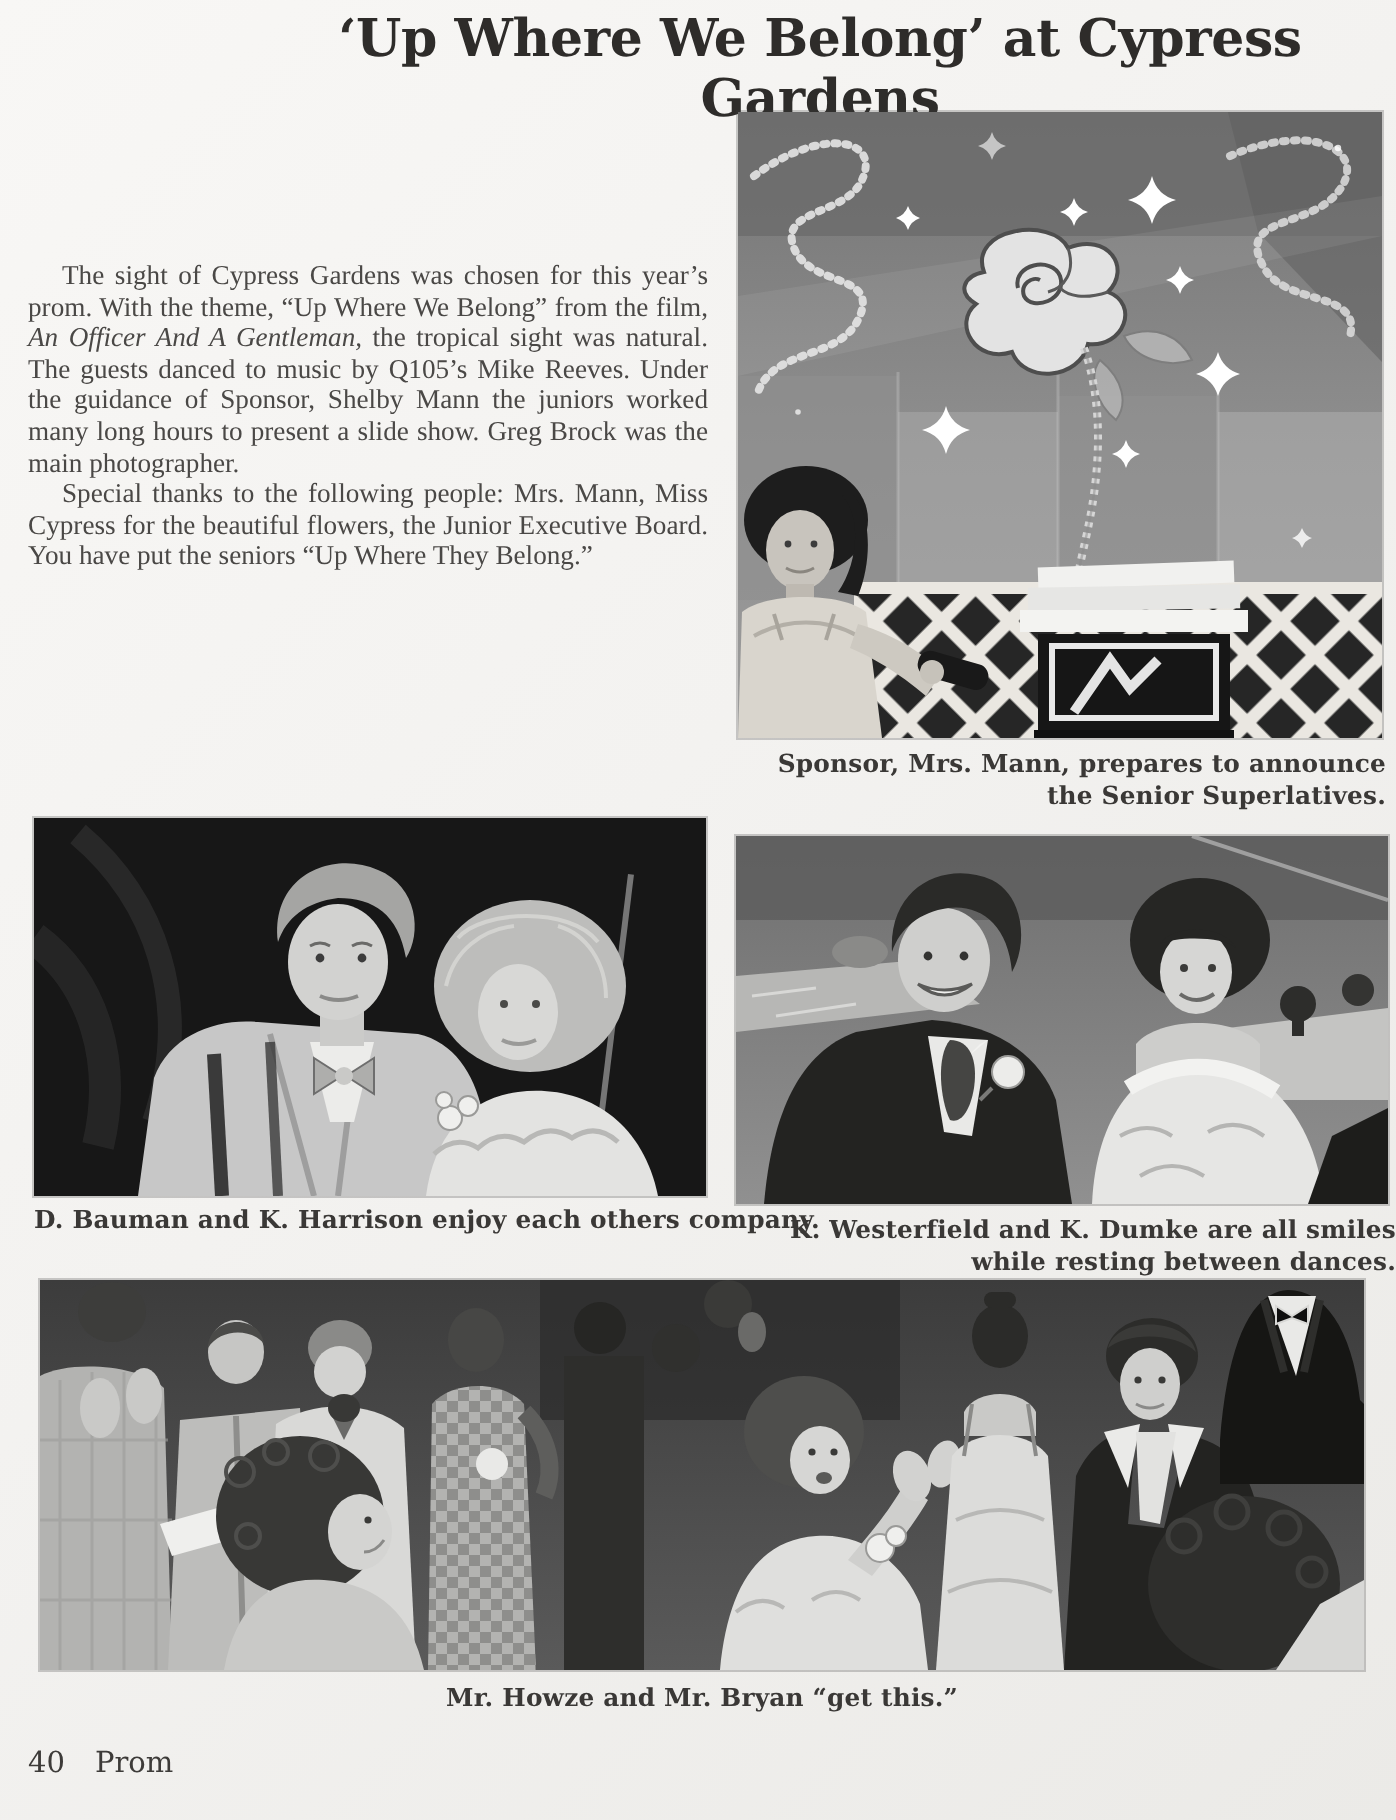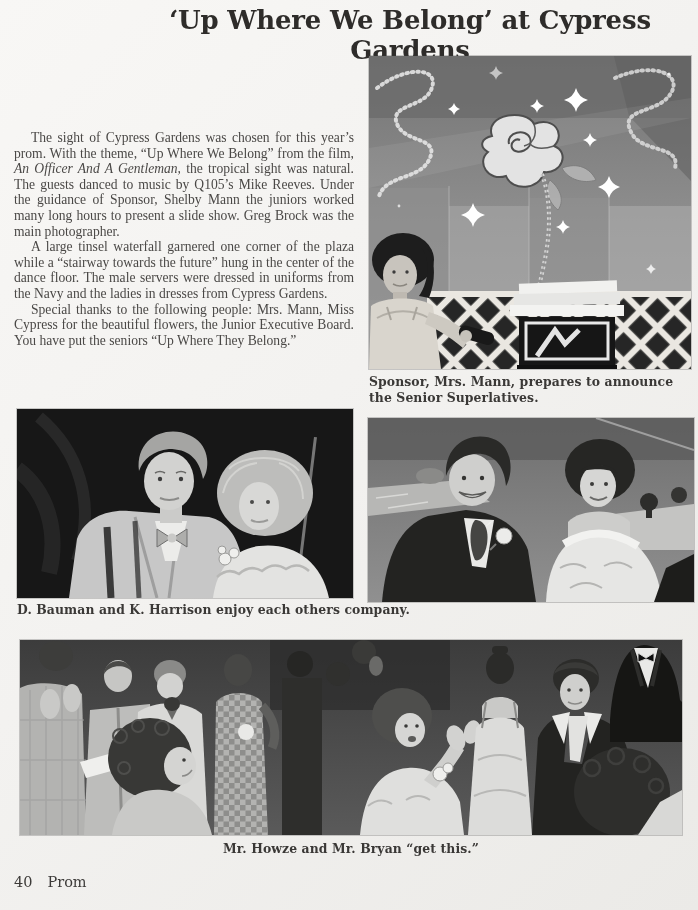--- a/index.html
+++ b/index.html
@@ -15,39 +15,38 @@
   }
   .article{
     position:absolute;left:14px;top:130px;width:340px;
     font-size:13.6px;line-height:15.6px;text-align:justify;color:#4a4846;font-family:Liberation Serif, serif;
   }
   .article p{margin:0;text-indent:17px;}
   .photo{position:absolute;overflow:hidden;box-shadow:0 0 0 1px rgba(60,60,60,.25);}
   .photo svg{display:block;width:100%;height:100%;}
   .caption{
     position:absolute;font-family:"DejaVu Serif","Liberation Serif",serif;
-    font-weight:bold;font-size:12.4px;line-height:1.3;color:#3a3836;letter-spacing:.1px;
+    font-weight:bold;font-size:12.4px;line-height:1.3;color:#3a3836;letter-spacing:.1px;text-align:right;
   }
   .caption.center{text-align:center;}
   .caption.oneline{white-space:nowrap;}
   .folio{
     position:absolute;left:14px;top:874px;font-size:14.5px;color:#3d3b39;
   }
   .folio .num{margin-right:15px;}
 </style>
 </head>
 <body>
 
 <div class="page">
 
   <h1 class="title">‘Up Where We Belong’ at Cypress Gardens</h1>
 
   <div class="article">
     <p><span>The sight of Cypress Gardens was chosen for this year’s prom. With the theme, “Up Where We Belong” from the film, </span><i>An Officer And A Gentleman,</i><span> the tropical sight was natural. The guests danced to music by Q105’s Mike Reeves. Under the guidance of Sponsor, Shelby Mann the juniors worked many long hours to present a slide show. Greg Brock was the main photographer.</span></p>
-    <p>A large tinsel waterfall garnered one corner of the plaza while a “stairway towards the future” hung in the center of the dance floor. The male servers were dressed in uniforms from the Navy and the ladies in dresses from Cypress Gardens.</p>
     <p>Special thanks to the following people: Mrs. Mann, Miss Cypress for the beautiful flowers, the Junior Executive Board. You have put the seniors “Up Where They Belong.”</p>
   </div>
 
   <div class="photo" style="left:369px;top:56px;width:322px;height:313px;">
     <svg viewBox="0 0 322 313" preserveAspectRatio="none">
       <defs>
         <linearGradient id="g1" x1="0" y1="0" x2="0" y2="1">
           <stop offset="0" stop-color="#757575"></stop>
             <stop offset=".55" stop-color="#8f8f8f"></stop>
             <stop offset="1" stop-color="#9c9c9c"></stop>
@@ -200,20 +199,21 @@
           <circle cx="238" cy="66" r="2" fill="#3c3c3a"></circle>
         <path d="M222 79 Q230 85 239 79" stroke="#6a6a68" stroke-width="2" fill="none"></path>
         <path d="M200 104 C212 90 250 90 262 104 L262 120 L200 120Z" fill="#cdcdcb"></path>
         <path d="M178 184 C180 140 200 114 232 112 C266 114 290 142 294 184Z" fill="#e6e6e4"></path>
         <path d="M196 126 Q232 104 270 128" fill="none" stroke="#f2f2f0" stroke-width="8"></path>
         <path d="M192 150 Q206 142 218 150 M236 148 Q250 140 264 150 M202 170 Q218 160 234 170" fill="none" stroke="#b5b5b3" stroke-width="2"></path>
       </g>
       <polygon points="298,150 326,136 326,184 286,184" fill="#1d1d1b"></polygon>
     </svg>
   </div>
+  <div class="caption" style="left:368px;top:607px;width:330px;">K. Westerfield and K. Dumke are all smiles while resting between dances.</div>
 
   <div class="photo" style="left:20px;top:640px;width:662px;height:195px;">
     <svg viewBox="0 0 662 195" preserveAspectRatio="none">
       <defs>
         <linearGradient id="g4" x1="0" y1="0" x2="0" y2="1">
           <stop offset="0" stop-color="#3c3c3c"></stop>
             <stop offset="1" stop-color="#5a5a5a"></stop>
         </linearGradient>
         <pattern id="checks" width="11" height="11" patternUnits="userSpaceOnUse">
           <rect width="11" height="11" fill="#b3b3b1"></rect>

